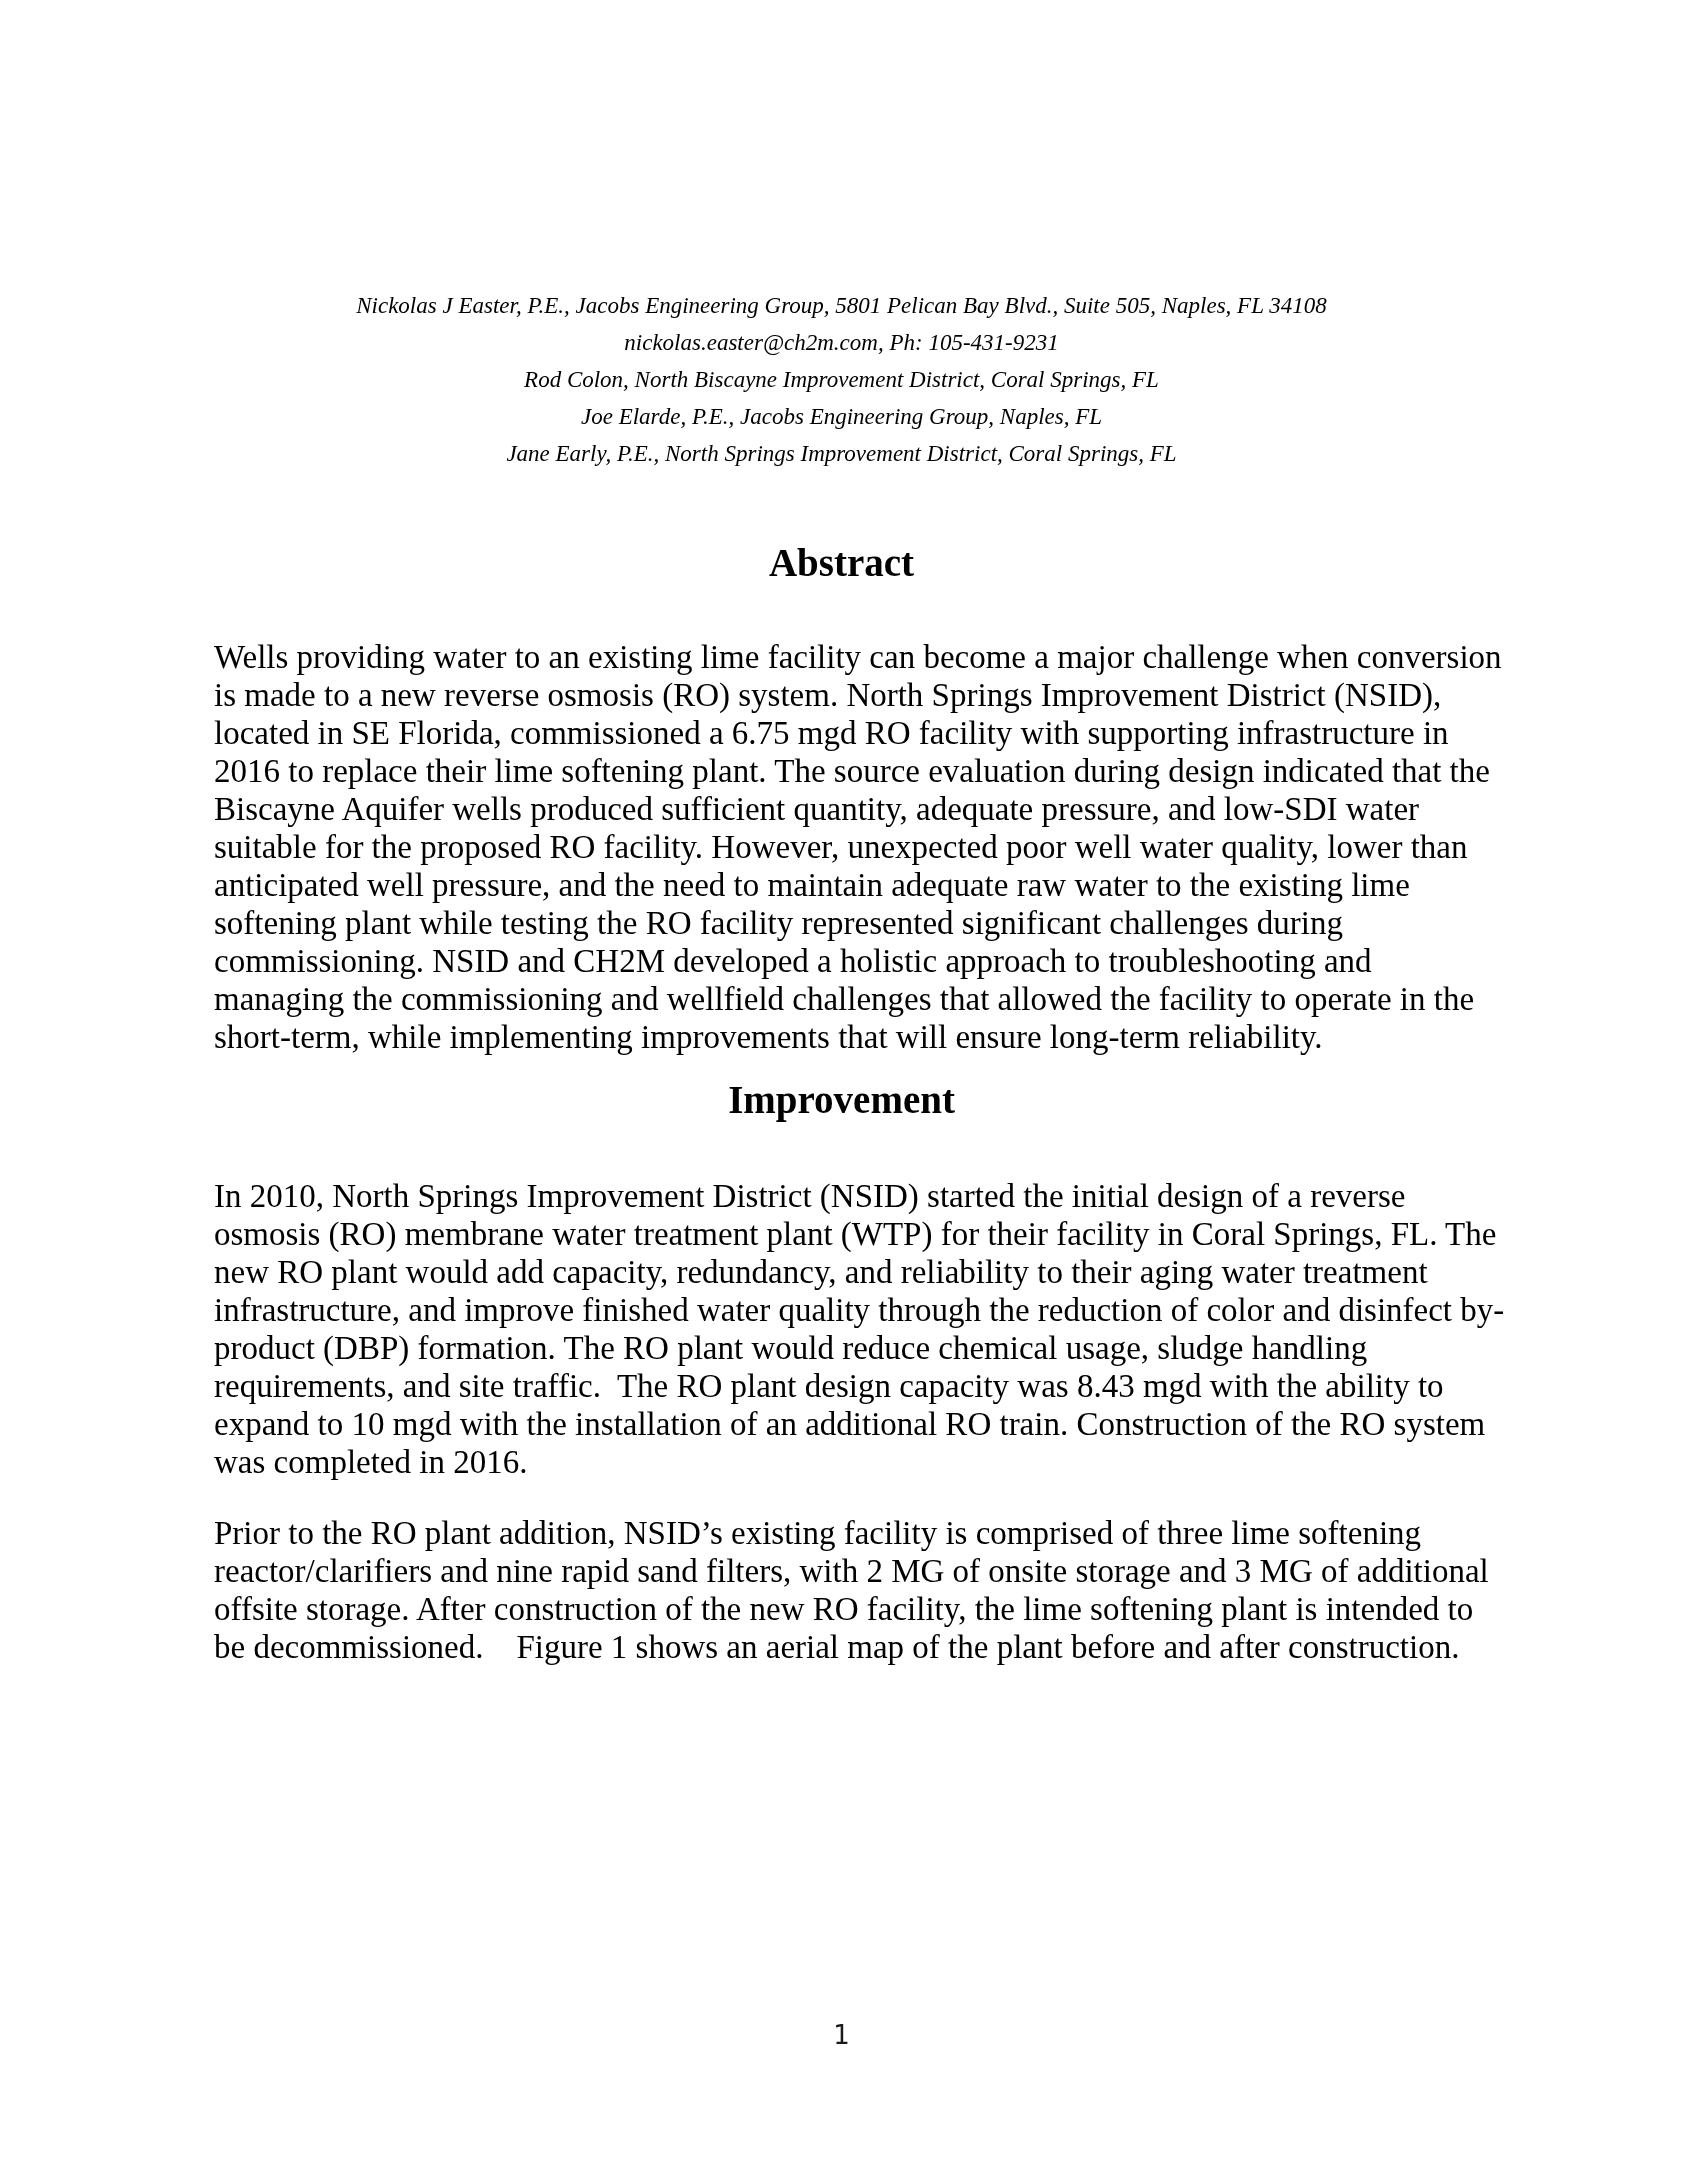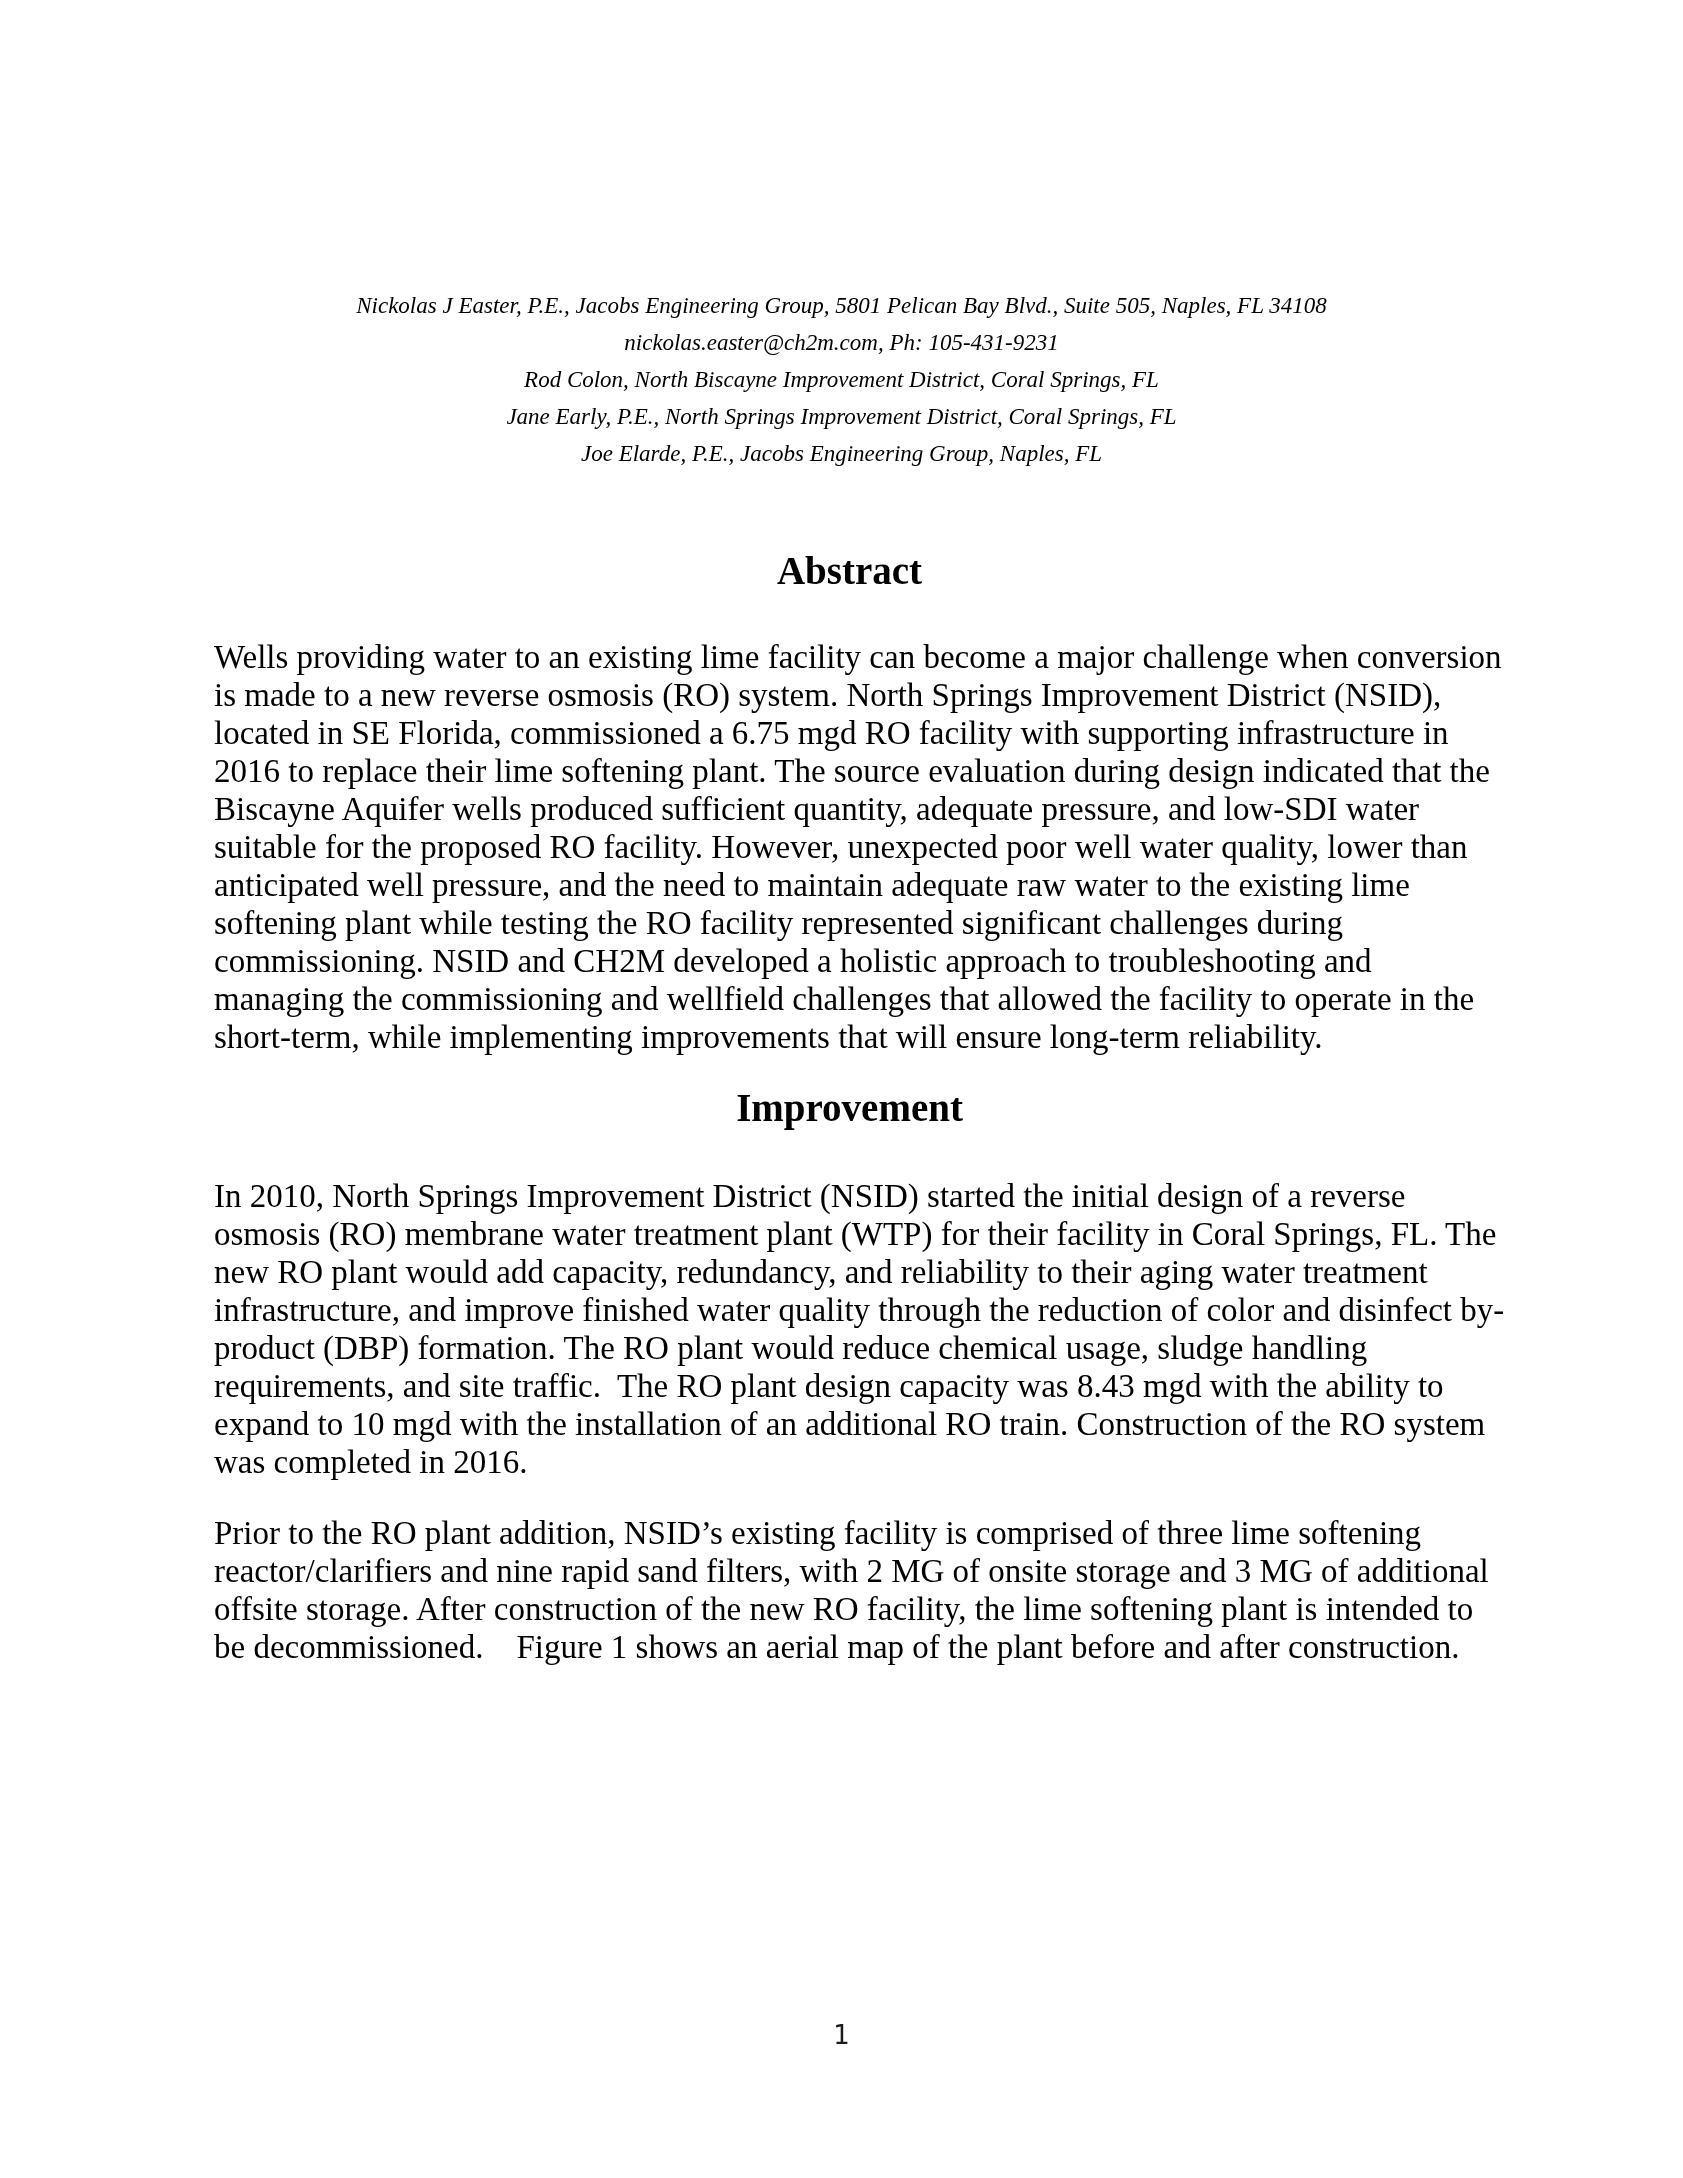--- a/index.html
+++ b/index.html
@@ -37,21 +37,21 @@
     line-height: 37px;
   }
   .section-heading {
     position: absolute;
     left: 99px;
     width: 1485px;
     text-align: center;
     font-weight: bold;
     font-size: 39px;
     line-height: 44px;
-    margin: 8px;
+    margin: 0;
   }
   .abstract-heading { top: 541px; }
   .background-heading { top: 1078px; }
   .body-para {
     position: absolute;
     left: 198px;
     width: 1292px;
     font-size: 33px;
     line-height: 38px;
     margin: 16px;
@@ -75,22 +75,22 @@
 </head>
 <body>
 
 <div class="page">
 
 
   <div class="authors-block">
     <div>Nickolas J Easter, P.E., Jacobs Engineering Group, 5801 Pelican Bay Blvd., Suite 505, Naples, FL 34108</div>
     <div>nickolas.easter@ch2m.com, Ph: 105-431-9231</div>
     <div>Rod Colon, North Biscayne Improvement District, Coral Springs, FL</div>
+    <div>Joe Elarde, P.E., Jacobs Engineering Group, Naples, FL</div>
     <div>Jane Early, P.E., North Springs Improvement District, Coral Springs, FL</div>
-    <div>Joe Elarde, P.E., Jacobs Engineering Group, Naples, FL</div>
   </div>
 
   <h2 class="section-heading abstract-heading">Abstract</h2>
 
   <p class="body-para abstract-body">Wells providing water to an existing lime facility can become a major challenge when conversion is made to a new reverse osmosis (RO) system. North Springs Improvement District (NSID), located in SE Florida, commissioned a 6.75 mgd RO facility with supporting infrastructure in 2016 to replace their lime softening plant. The source evaluation during design indicated that the Biscayne Aquifer wells produced sufficient quantity, adequate pressure, and low-SDI water suitable for the proposed RO facility. However, unexpected poor well water quality, lower than anticipated well pressure, and the need to maintain adequate raw water to the existing lime softening plant while testing the RO facility represented significant challenges during commissioning. NSID and CH2M developed a holistic approach to troubleshooting and managing the commissioning and wellfield challenges that allowed the facility to operate in the short-term, while implementing improvements that will ensure long-term reliability.</p>
 
   <h2 class="section-heading background-heading">Improvement</h2>
 
   <p class="body-para bg-para1">In 2010, North Springs Improvement District (NSID) started the initial design of a reverse osmosis (RO) membrane water treatment plant (WTP) for their facility in Coral Springs, FL. The new RO plant would add capacity, redundancy, and reliability to their aging water treatment infrastructure, and improve finished water quality through the reduction of color and disinfect by-product (DBP) formation. The RO plant would reduce chemical usage, sludge handling requirements, and site traffic.  The RO plant design capacity was 8.43 mgd with the ability to expand to 10 mgd with the installation of an additional RO train. Construction of the RO system was completed in 2016.</p>
 

